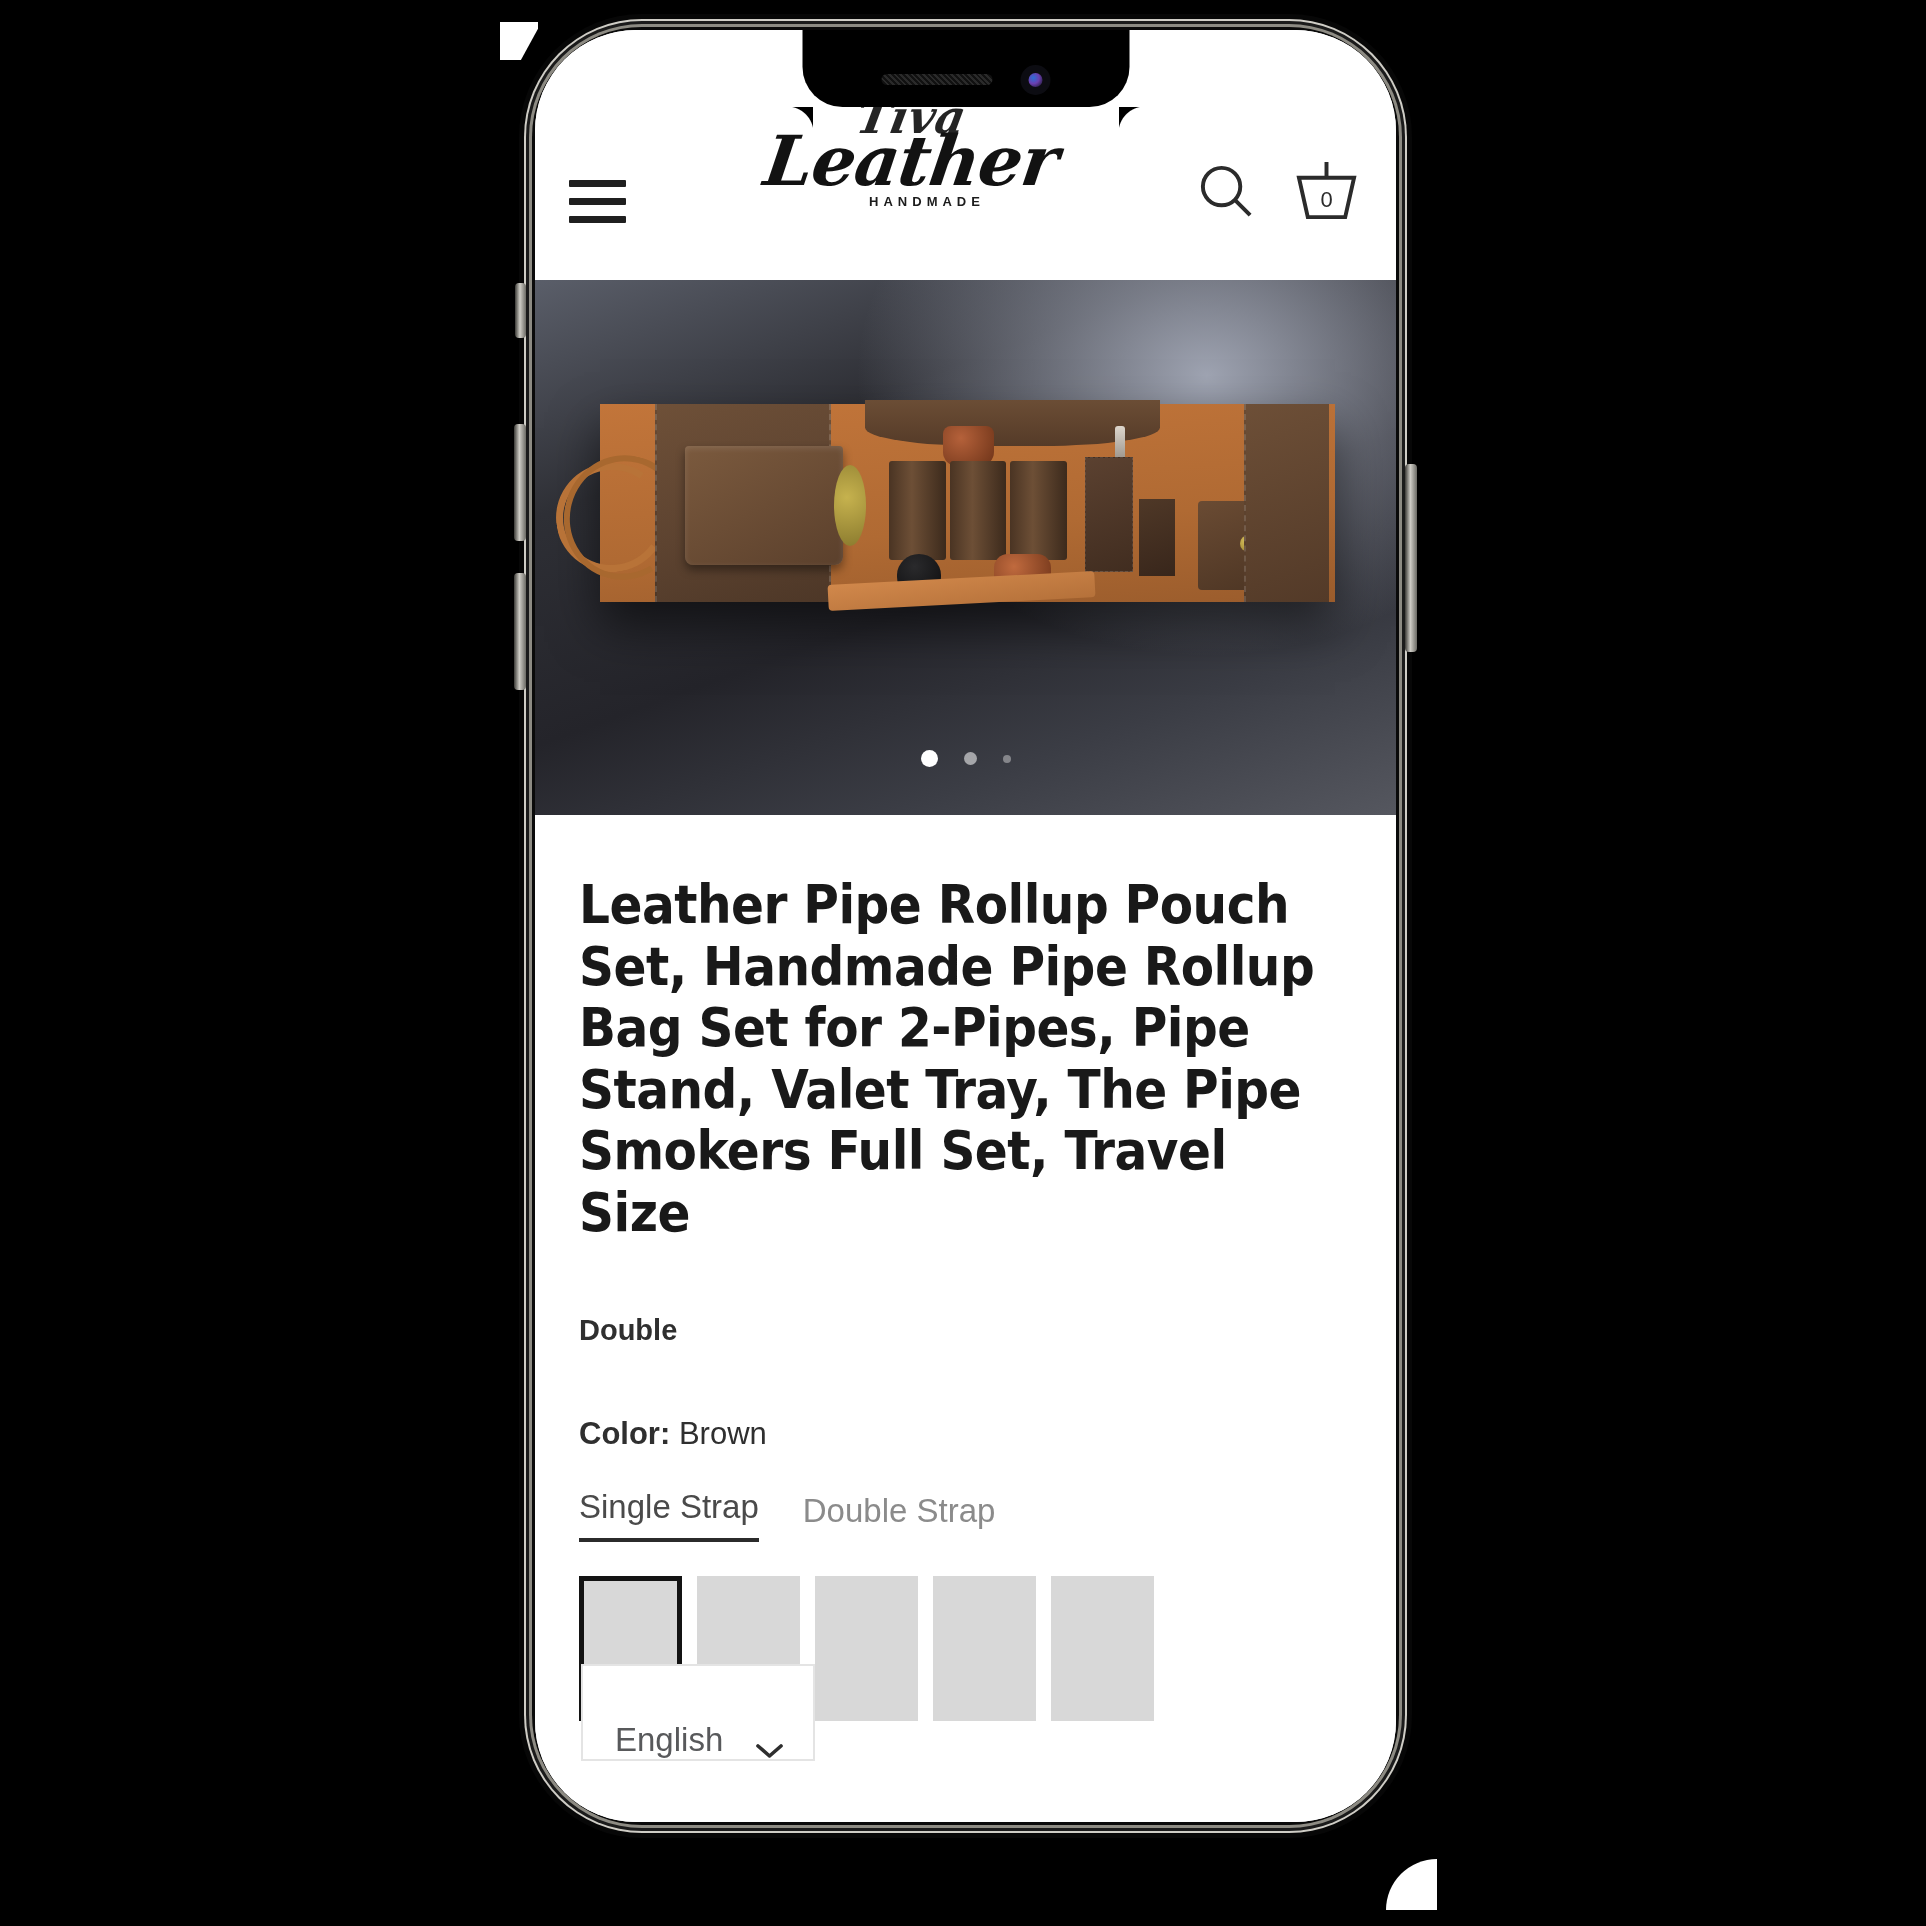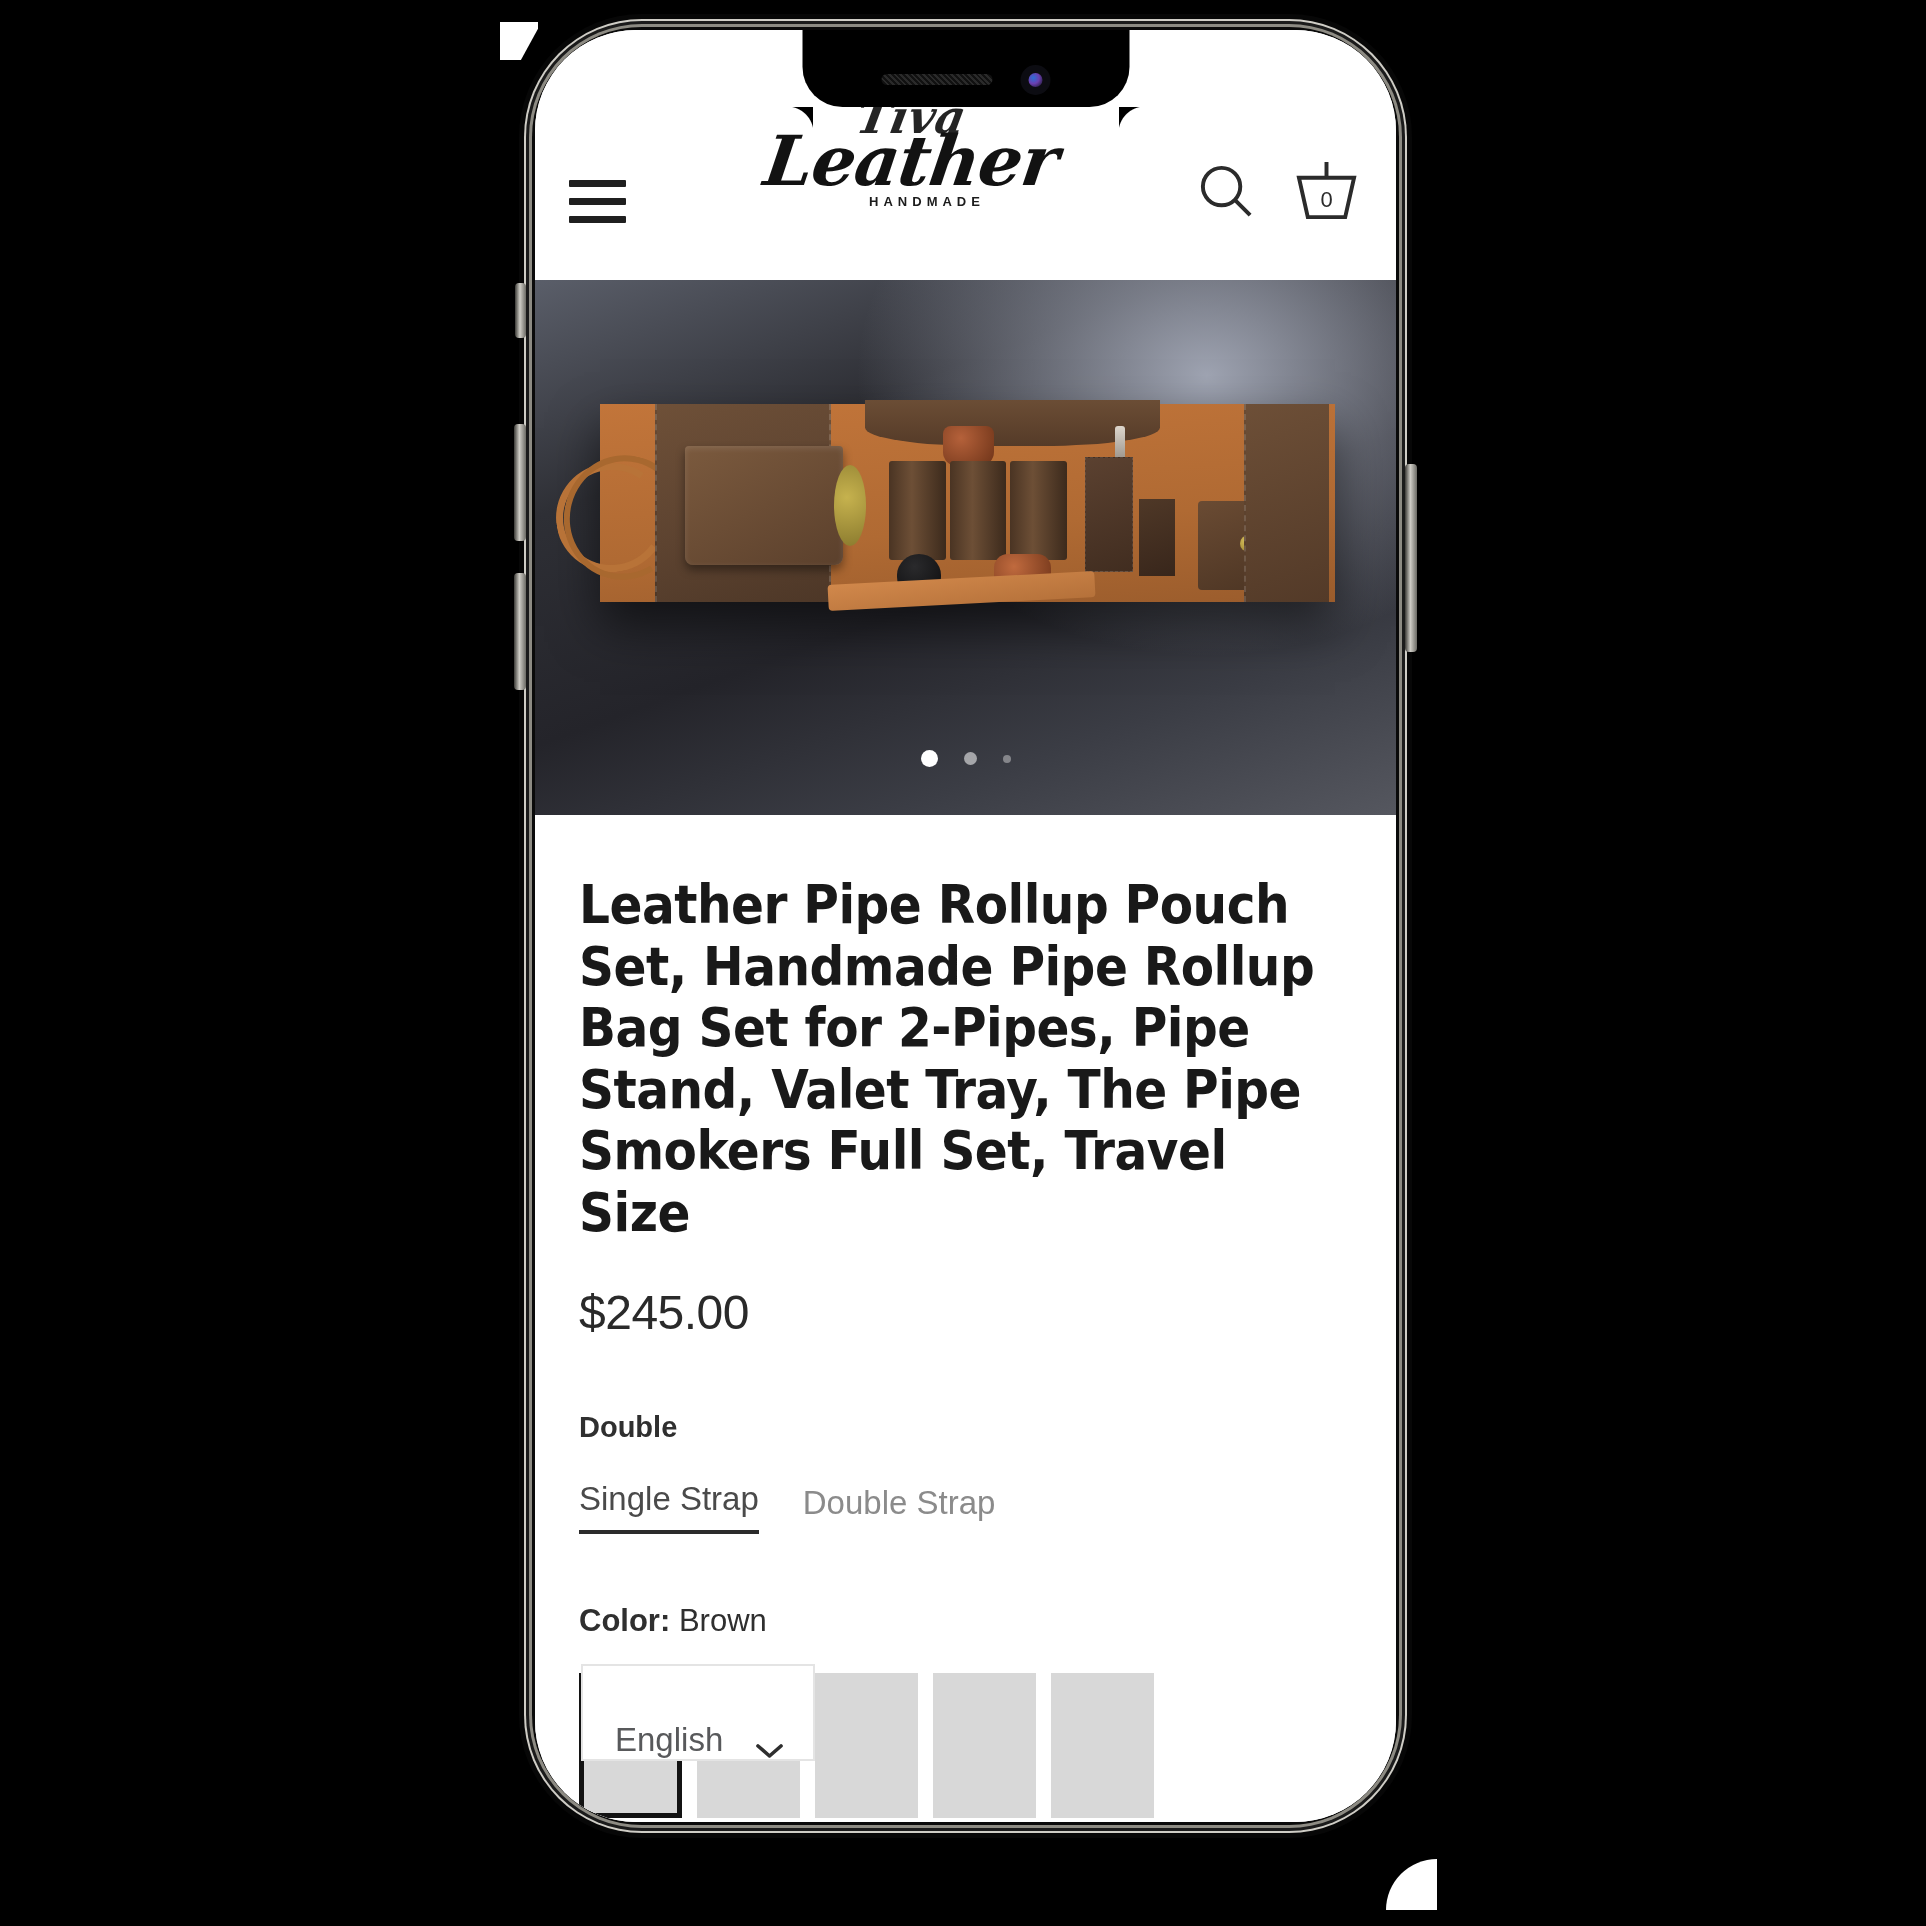--- a/index.html
+++ b/index.html
@@ -364,32 +364,31 @@
           <div class="dot d1"></div>
           <div class="dot d2"></div>
           <div class="dot d3"></div>
         </div>
       </div>
 
       <div id="product">
 
         <div id="title">Leather Pipe Rollup Pouch Set, Handmade Pipe Rollup Bag Set for 2-Pipes, Pipe Stand, Valet Tray, The Pipe Smokers Full Set, Travel Size</div>
 
-        <div id="price">$245.00</div>
 
         <div class="opt-label">Double</div>
+
+        <div id="color-label">
+          <b>Color:</b>
+          <span>Brown</span>
+        </div>
 
         <div id="finish-opts">
           <div class="finish-opt selected">Single Strap</div>
           <div class="finish-opt">Double Strap</div>
-        </div>
-
-        <div id="color-label">
-          <b>Color:</b>
-          <span>Brown</span>
         </div>
 
         <div id="swatches">
           <div class="swatch selected"></div>
           <div class="swatch"></div>
           <div class="swatch"></div>
           <div class="swatch"></div>
           <div class="swatch"></div>
 
         </div>

